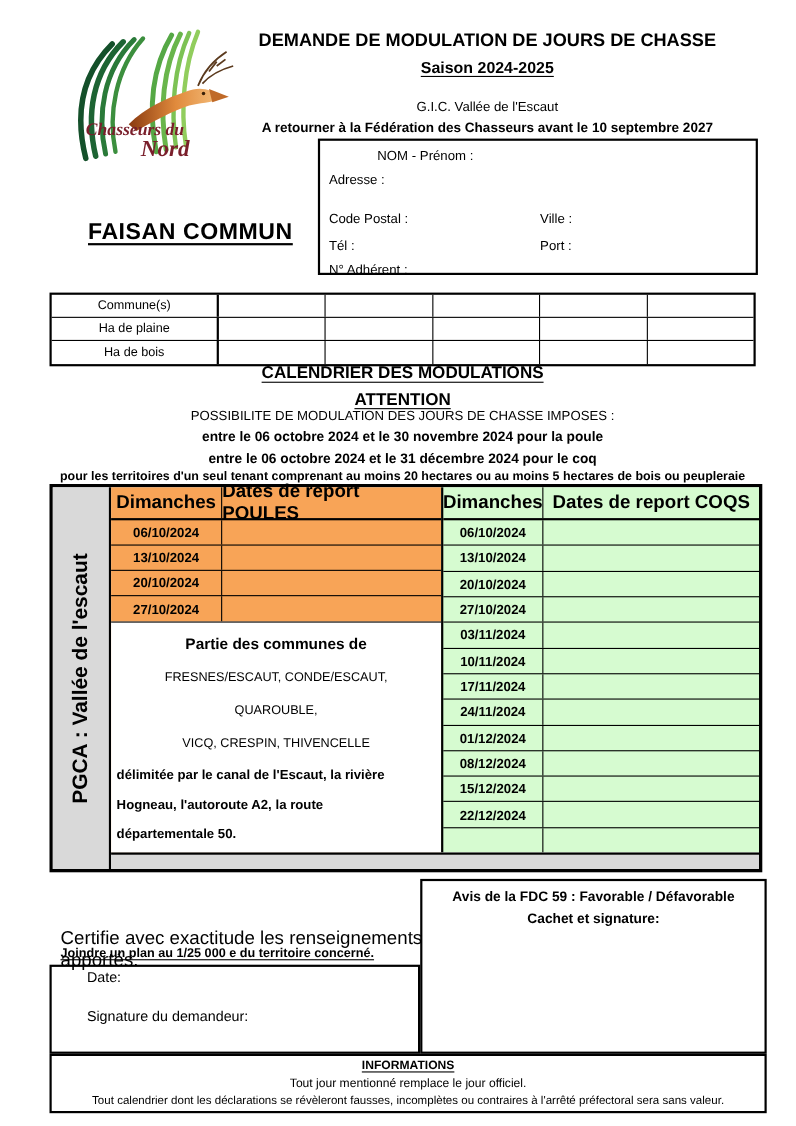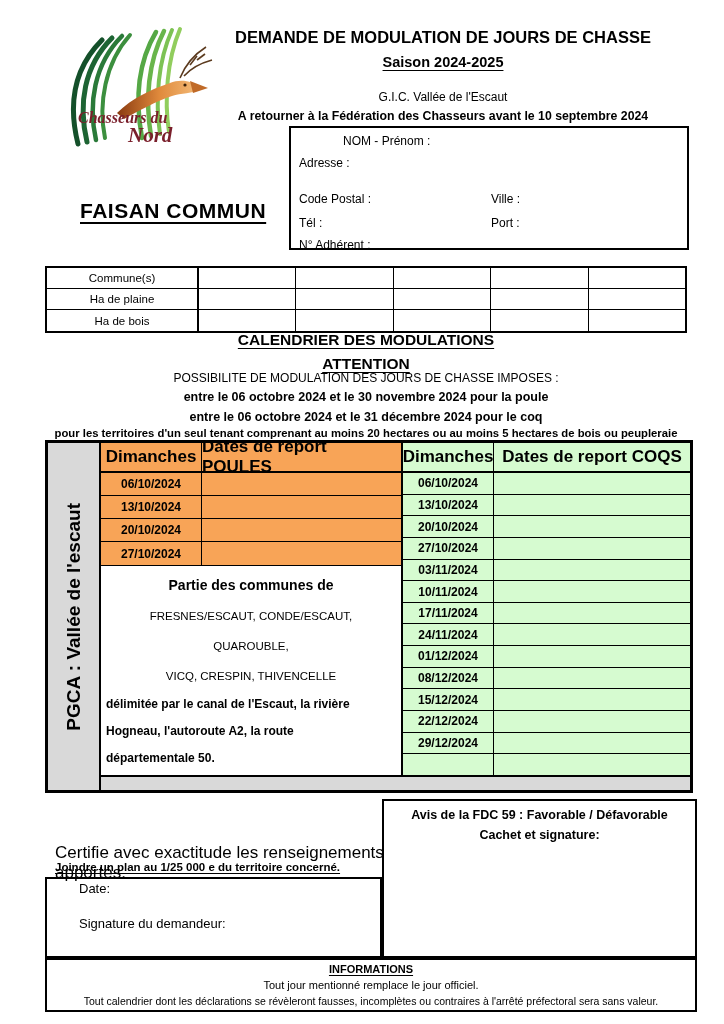--- a/index.html
+++ b/index.html
@@ -124,21 +124,21 @@
       <text x="16" y="105" font-size="16" font-weight="bold">Chasseurs du</text>
       <text x="66" y="124" font-size="21" font-weight="bold">Nord</text>
     </g>
   </svg>
 </div>
 
 <div class="abs title-block">
   <div class="doc-title">DEMANDE DE MODULATION DE JOURS DE CHASSE</div>
   <div class="doc-season">Saison 2024-2025</div>
   <div class="doc-org">G.I.C. Vallée de l'Escaut</div>
-  <div class="doc-return">A retourner à la Fédération des Chasseurs avant le 10 septembre 2024</div>
+  <div class="doc-return">A retourner à la Fédération des Chasseurs avant le 10 septembre 2027</div>
 </div>
 
 <div class="abs species-title">FAISAN COMMUN</div>
 
 <div class="abs contact-box">
   <div class="cline" style="top:6px;margin-left:44px;">
     <span class="lbl">NOM - Prénom :</span>
     <span class="fill"></span>
   </div>
   <div class="cline" style="top:28px;">
@@ -292,24 +292,20 @@
             </div>
             <div class="cal-row">
               <div class="cal-cell cal-date coq">15/12/2024</div>
               <div class="cal-cell cal-blank"></div>
             </div>
             <div class="cal-row">
               <div class="cal-cell cal-date coq">22/12/2024</div>
               <div class="cal-cell cal-blank"></div>
             </div>
             <div class="cal-row">
-              <div class="cal-cell cal-date coq">29/12/2024</div>
-              <div class="cal-cell cal-blank"></div>
-            </div>
-            <div class="cal-row">
               <div class="cal-cell cal-date coq"></div>
               <div class="cal-cell cal-blank"></div>
             </div>
           </div>
       </div>
     </div>
     <div class="gray-strip"></div>
   </div>
 </div>
 

